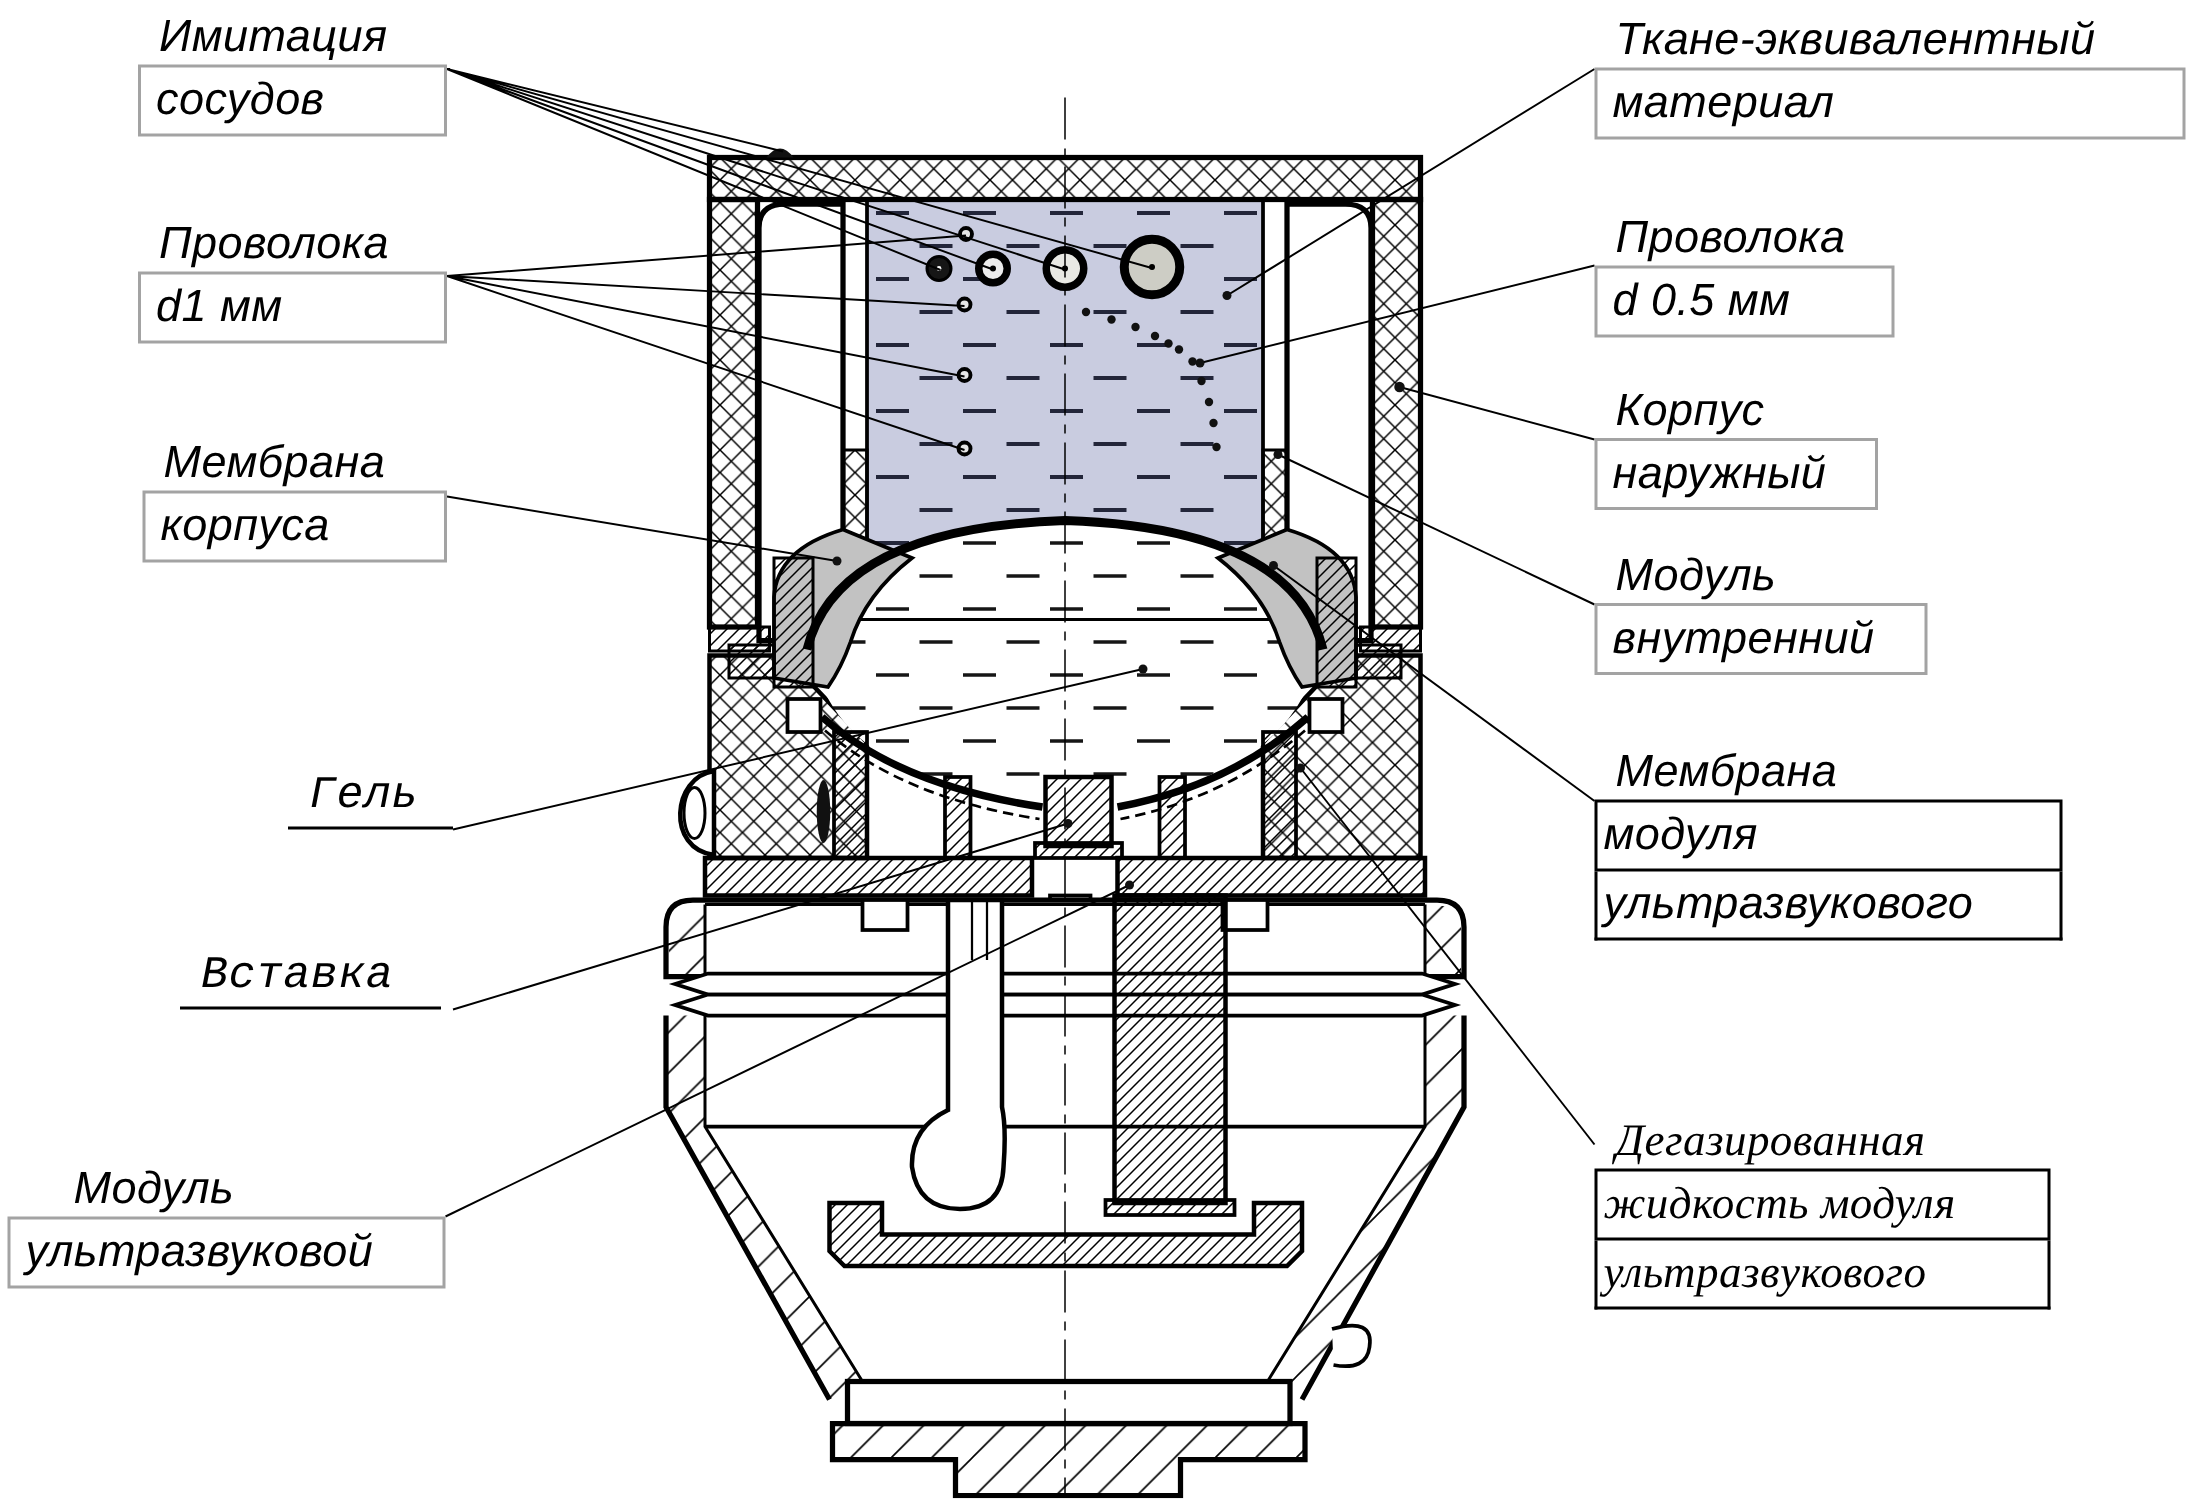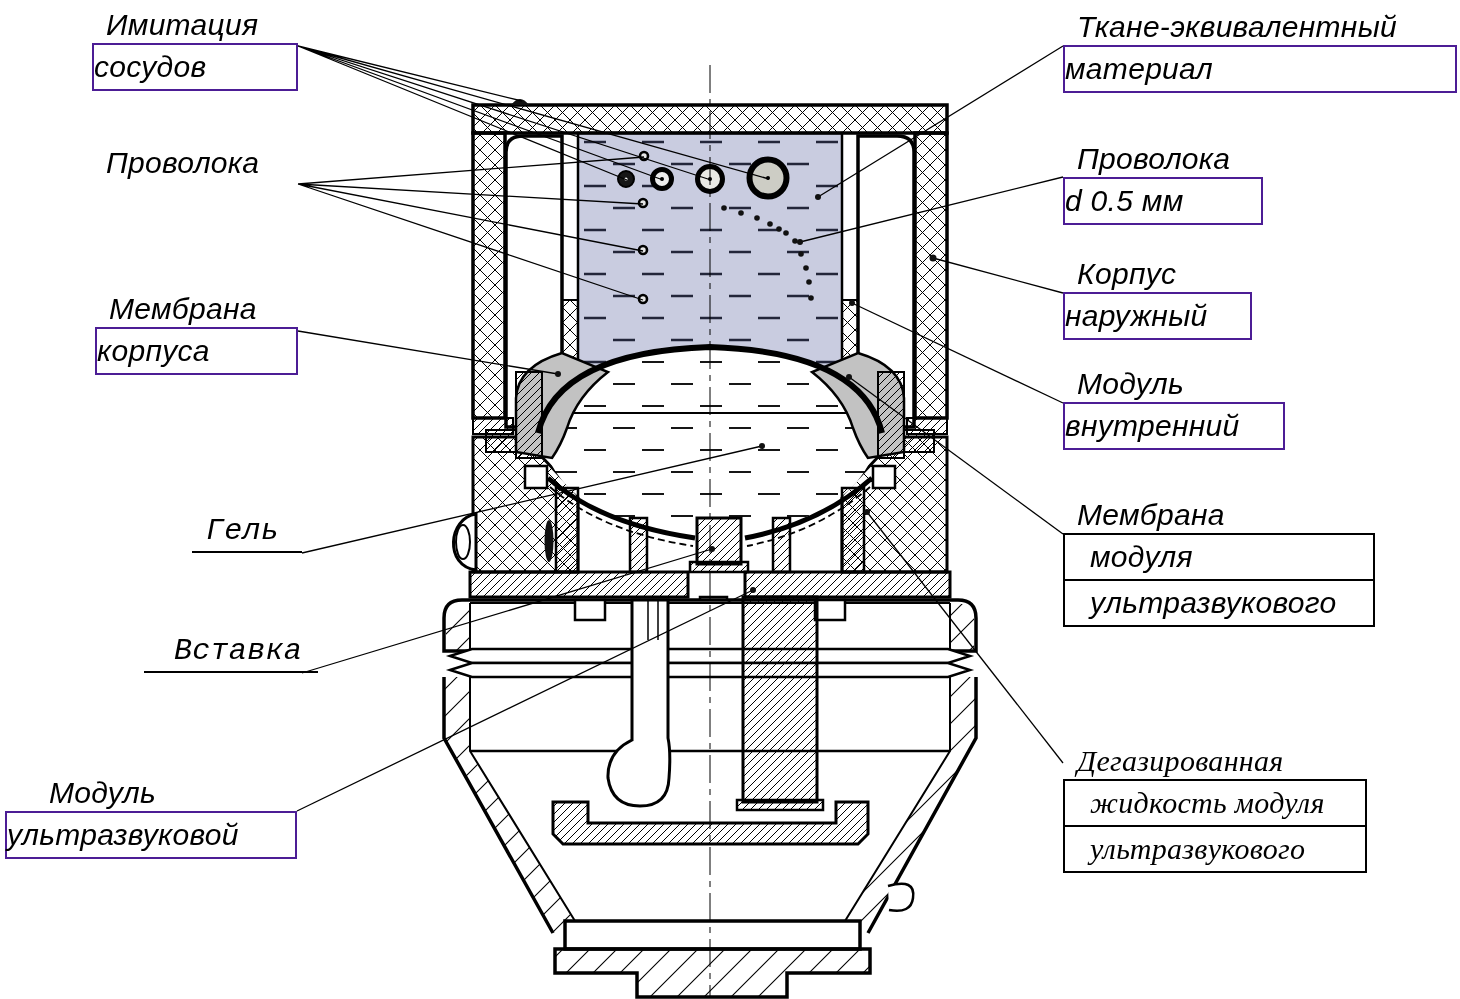--- a/index.html
+++ b/index.html
@@ -3,22 +3,22 @@
 <meta charset="utf-8">
 <style>
   html,body{margin:0;padding:0;background:#fff;}
   .canvas{
     position:relative;width:1460px;height:999px;background:#ffffff;
     font-family:"Liberation Sans","DejaVu Sans",sans-serif;overflow:hidden;
   }
   .drawing{position:absolute;left:0;top:0;}
   .lbl{position:absolute;font-style:italic;color:#000;font-size:30px;white-space:nowrap;letter-spacing:.3px;}
   .lbl .l1{height:38px;line-height:40px;padding-left:14px;}
-  .lbl .box{border:2px solid #4c1d95;height:44px;line-height:44px;padding-left:0;}
-  .lbl .row{border:2px solid #000;height:44px;line-height:44px;padding-left:25px;}
+  .lbl .box{border:2px solid #a3a3a3;height:44px;line-height:44px;padding-left:10px;}
+  .lbl .row{border:2px solid #000;height:44px;line-height:44px;padding-left:4px;}
   .lbl .row + .row{border-top:none;}
   .lbl.plain{border-bottom:2px solid #000;height:40px;line-height:40px;padding-left:14px;font-family:Liberation Mono, monospace;}
 </style>
 </head>
 <body>
 
 <div class="canvas">
 
   <svg class="drawing" width="1460" height="999" viewBox="0 0 1460 999">
     <defs>
@@ -224,30 +224,31 @@
     </g>
   </svg>
 
   <div class="lbl" style="left:92px;top:5px;width:206px;">
     <div class="l1">Имитация</div>
     <div class="box">сосудов</div>
   </div>
 
   <div class="lbl" style="left:92px;top:143px;width:206px;">
     <div class="l1">Проволока</div>
+    <div class="box">d1 мм</div>
   </div>
 
   <div class="lbl" style="left:95px;top:289px;width:203px;">
     <div class="l1">Мембрана</div>
     <div class="box">корпуса</div>
   </div>
 
   <div class="lbl plain" style="left:192px;top:511px;width:96px;">Гель</div>
 
-  <div class="lbl plain" style="left:144px;top:631px;width:160px;text-align:center;">Вставка</div>
+  <div class="lbl plain" style="left:120px;top:631px;width:160px;">Вставка</div>
 
   <div class="lbl" style="left:1063px;top:7px;width:394px;">
     <div class="l1">Ткане-эквивалентный</div>
     <div class="box">материал</div>
   </div>
 
   <div class="lbl" style="left:5px;top:773px;width:292px;">
     <div class="l1" style="padding-left:44px;">Модуль</div>
     <div class="box">ультразвуковой</div>
   </div>

